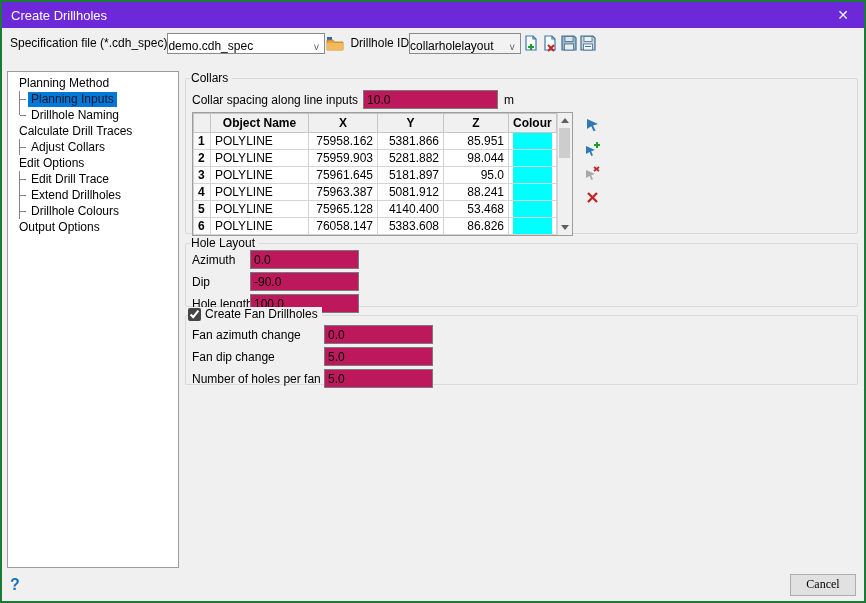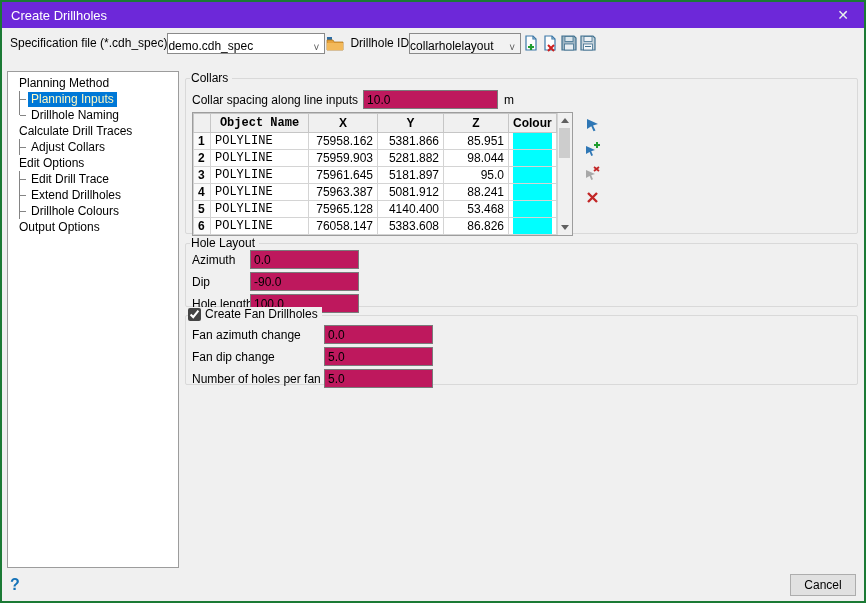--- a/index.html
+++ b/index.html
@@ -24,21 +24,21 @@
   
   .body-area { flex:1; display:flex; padding:2px 6px 0 5px; min-height:0;margin-top:12px; }
   .tree-panel { width:172px; background:#fff; border:1px solid #9c9c9c; padding:3px 2px; overflow:hidden; flex:0 0 auto; }
   .tree-row { height:16px; display:flex; align-items:center; white-space:nowrap; }
   .tree-row.root { padding-left:6px; }
   .conn { position:relative; width:9px; height:16px; margin-left:9px; flex:0 0 auto; }
   .conn::before { content:""; position:absolute; left:0; top:0; bottom:0; border-left:1px solid #848484; }
   .tree-row.lastchild .conn::before { bottom:50%; }
   .conn::after { content:""; position:absolute; left:1px; top:50%; width:6px; border-top:1px solid #848484; }
   .tree-label { padding:0 3px; line-height:15px; }
-  .tree-row.selected .tree-label { background:#0078d7; color:#fef9c3; }
+  .tree-row.selected .tree-label { background:#0078d7; color:#0f172a; }
 
   .main-panel { flex:1; margin-left:6px; display:flex; flex-direction:column; min-width:0; }
 
   
   .groupbox { position:relative; border:1px solid #d9d9d9; border-radius:2px; padding:10px 8px 14px 6px; }
   .group-title { position:absolute; top:-8px; left:4px; background:#f0f0f0; padding:0 4px 0 1px; line-height:14px; }
   .gb-collars { margin-top:7px; height:156px; }
   .gb-hole { margin-top:9px; height:64px; padding-top:6px; }
   .gb-fan { margin-top:8px; height:70px; padding-top:9px; }
 
@@ -49,21 +49,21 @@
   .unit { margin-left:6px; }
 
   
   .table-wrap { display:flex; margin-top:2px; position:relative; }
   .grid-box { display:flex; border:1px solid #9d9d9d; background:#fff; }
   table.grid { border-collapse:collapse; table-layout:fixed; }
   table.grid th, table.grid td { border:1px solid #d4d4d4; height:17px; padding:0 4px; overflow:hidden; white-space:nowrap; }
   table.grid th { height:19px; background:#f0f0f0; font-weight:bold; border-color:#c6c6c6; text-align:center; }
   td.rn { width:17px; background:#fafafa; font-weight:bold; text-align:left; padding:0 2px; }
   th.rn-h { width:17px; }
-  .col-obj { width:98px; text-align:left;font-family:Liberation Mono, monospace; }
+  .col-obj { width:98px; text-align:left; }
   .col-x { width:69px; } .col-y { width:66px; } .col-z { width:65px; }
   td.col-x, td.col-y, td.col-z { text-align:right; }
   .col-colour { width:47px; }
   td.colour-cell { padding:1px 2px; }
   .swatch { width:100%; height:100%; }
 
   .vscroll { width:15px; background:#f0f0f0; border-left:1px solid #d4d4d4; display:flex; flex-direction:column; align-items:center; }
   .sb-btn { width:15px; height:15px; display:flex; align-items:center; justify-content:center; }
   .tri-up { width:0; height:0; border-left:4px solid transparent; border-right:4px solid transparent; border-bottom:5px solid #606060; }
   .tri-down { width:0; height:0; border-left:4px solid transparent; border-right:4px solid transparent; border-top:5px solid #606060; }
@@ -79,21 +79,21 @@
   .fan-row label { width:132px; }
   .fan-row input { width:109px; }
 
   .fan-legend { position:absolute; top:-9px; left:2px; background:#f0f0f0; display:flex; align-items:center; padding-right:4px; }
   .fan-legend input[type="checkbox"] { width:13px; height:13px; margin-right:4px; accent-color:#444; }
 
   
   .footer { height:33px; flex:0 0 auto; display:flex; align-items:center; padding:0 8px; }
   .help-q { color:#1472b8; font-weight:bold; font-size:16px; flex:0 0 auto; }
   .footer-spacer { flex:1; }
-  .cancel-btn { width:66px; height:22px; background:#e1e1e1; border:1px solid #adadad; font-family:Liberation Sans, sans-serif; font-size:12px; color:#000; }
+  .cancel-btn { width:66px; height:22px; background:#e1e1e1; border:1px solid #adadad; font-family:Liberation Serif, serif; font-size:12px; color:#000; }
 
   .filler { flex:1; }
 </style>
 </head>
 <body>
 
 <div class="window">
 
   <div class="titlebar">
     <span class="titlebar-text">Create Drillholes</span>

